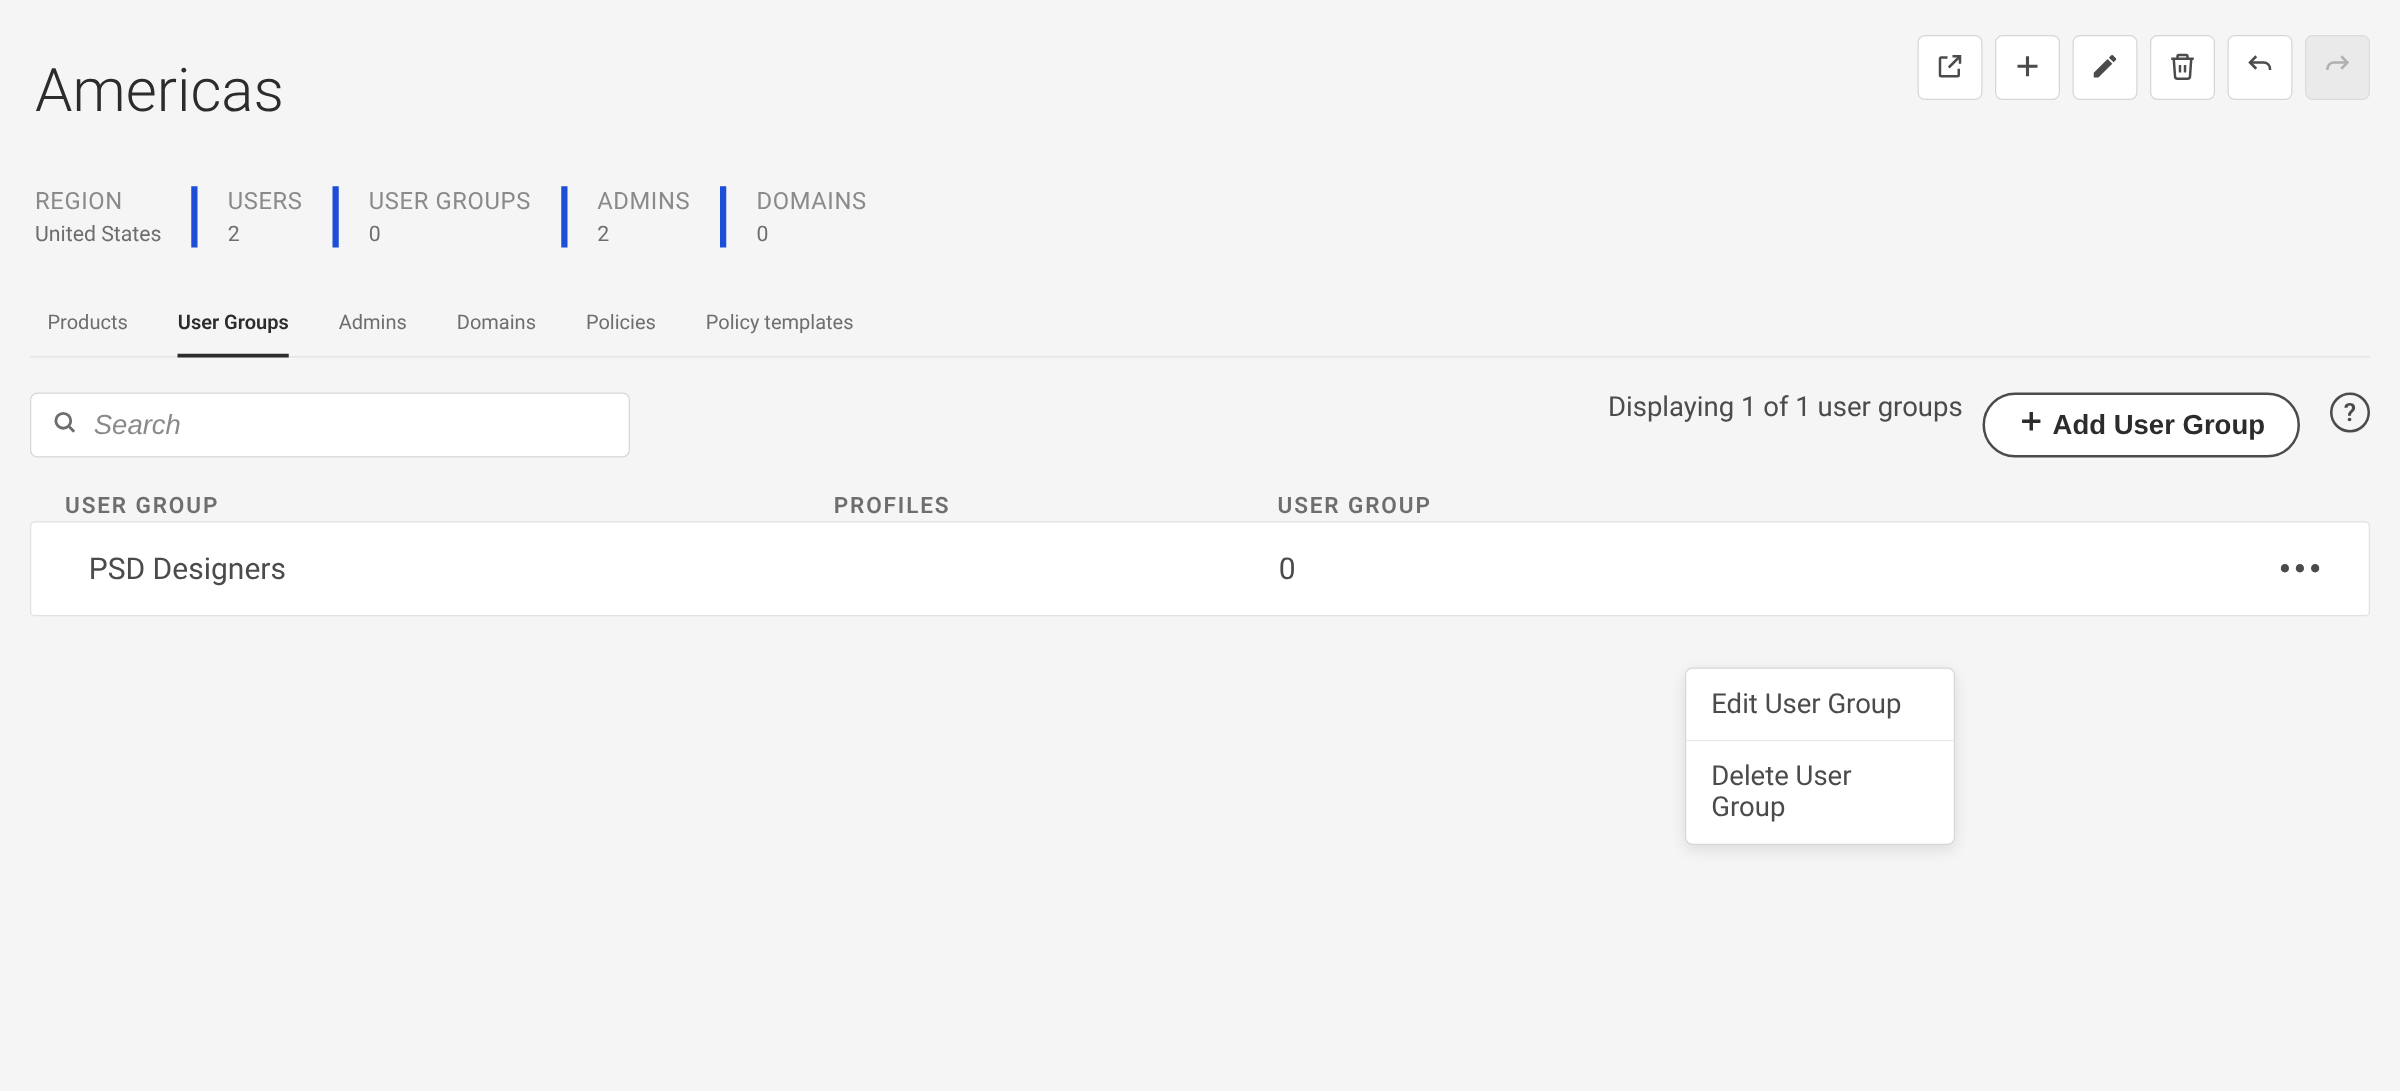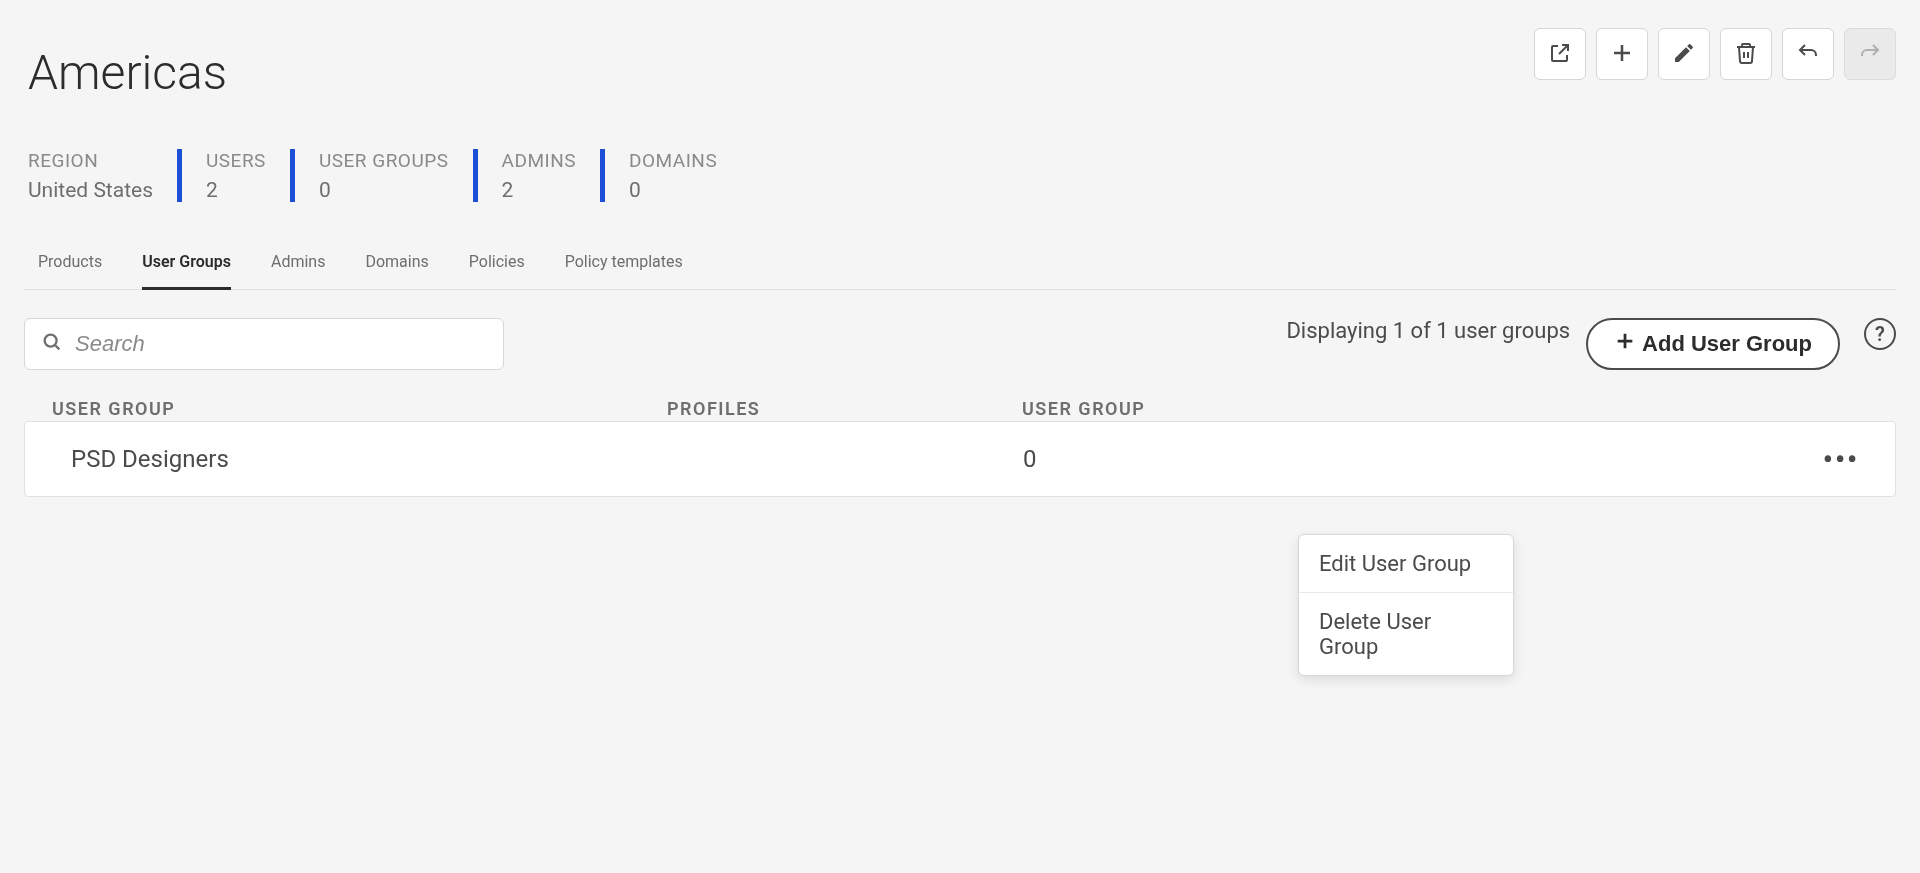--- a/index.html
+++ b/index.html
@@ -70,21 +70,21 @@
   .stat-item:last-child {
     border-right: none;
   }
   .stat-label {
     font-size: 19px;
     color: #8a8a8a;
     letter-spacing: 0.5px;
     margin-bottom: 6px;
   }
   .stat-value {
-    font-size: 21px;
+    font-size: 17px;
     color: #6e6e6e;
   }
   .tabs-row {
     display: flex;
     gap: 40px;
     margin-top: 50px;
     border-bottom: 1px solid #e1e1e1;
     padding-left: 14px;
   }
   .tab {
@@ -218,21 +218,21 @@
     font-size: 28px;
     color: #4b4b4b;
     letter-spacing: 2px;
     cursor: pointer;
     padding: 4px 8px;
     font-weight: 700;
   }
   .context-menu {
     position: absolute;
     top: 534px;
-    left: 1298px;
+    left: 1348px;
     width: 216px;
     background: #ffffff;
     border: 1px solid #d6d6d6;
     border-radius: 6px;
     box-shadow: 0 4px 12px rgba(0,0,0,0.1);
     overflow: hidden;
   }
   .menu-item {
     padding: 16px 20px;
     font-size: 22px;

